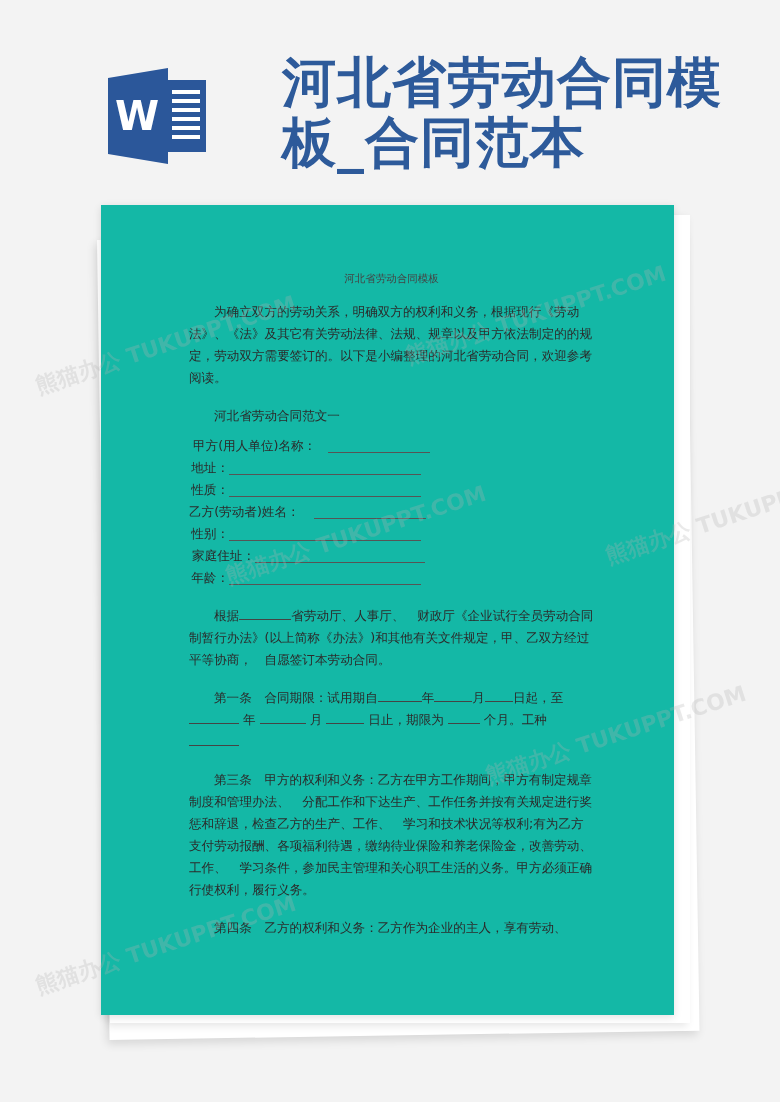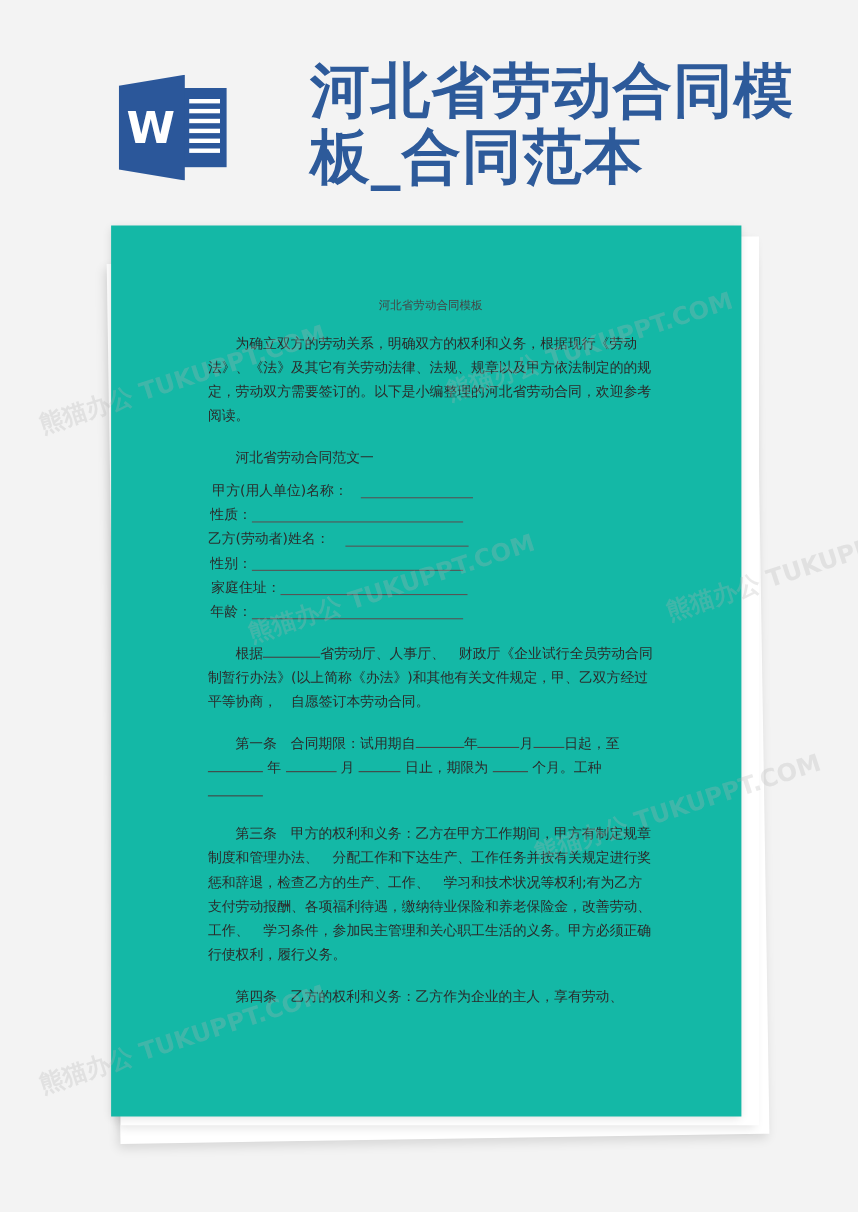--- a/index.html
+++ b/index.html
@@ -81,20 +81,24 @@
     <div class="page-heading">河北省劳动合同模板</div>
     <p class="para">为确立双方的劳动关系，明确双方的权利和义务，根据现行《劳动法》、《法》及其它有关劳动法律、法规、规章以及甲方依法制定的的规定，劳动双方需要签订的。以下是小编整理的河北省劳动合同，欢迎参考阅读。</p>
     <p class="sub">河北省劳动合同范文一</p>
 
     <div class="fields">
       <div class="field-row" style="padding-left:4px">
         <span class="field-label">甲方(用人单位)名称：</span>
         <span class="field-line" style="width:102px;margin-left:12px"></span>
       </div>
       <div class="field-row">
+        <span class="field-label" style="width:40px">地址：</span>
+        <span class="field-line" style="width:192px"></span>
+      </div>
+      <div class="field-row">
         <span class="field-label" style="width:40px">性质：</span>
         <span class="field-line" style="width:192px"></span>
       </div>
       <div class="field-row">
         <span class="field-label">乙方(劳动者)姓名：</span>
         <span class="field-line" style="width:112px;margin-left:14px"></span>
       </div>
       <div class="field-row">
         <span class="field-label" style="width:40px">性别：</span>
         <span class="field-line" style="width:192px"></span>

